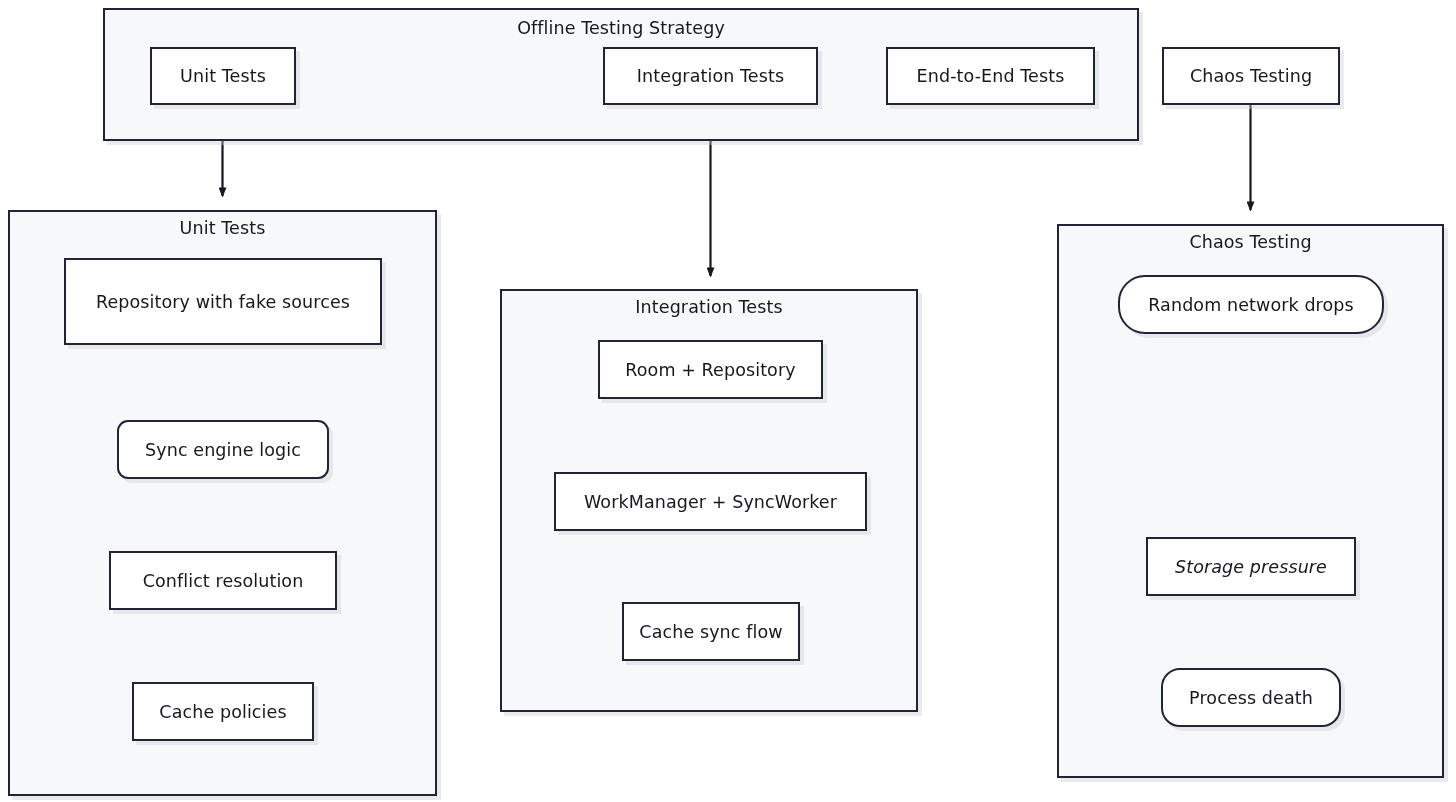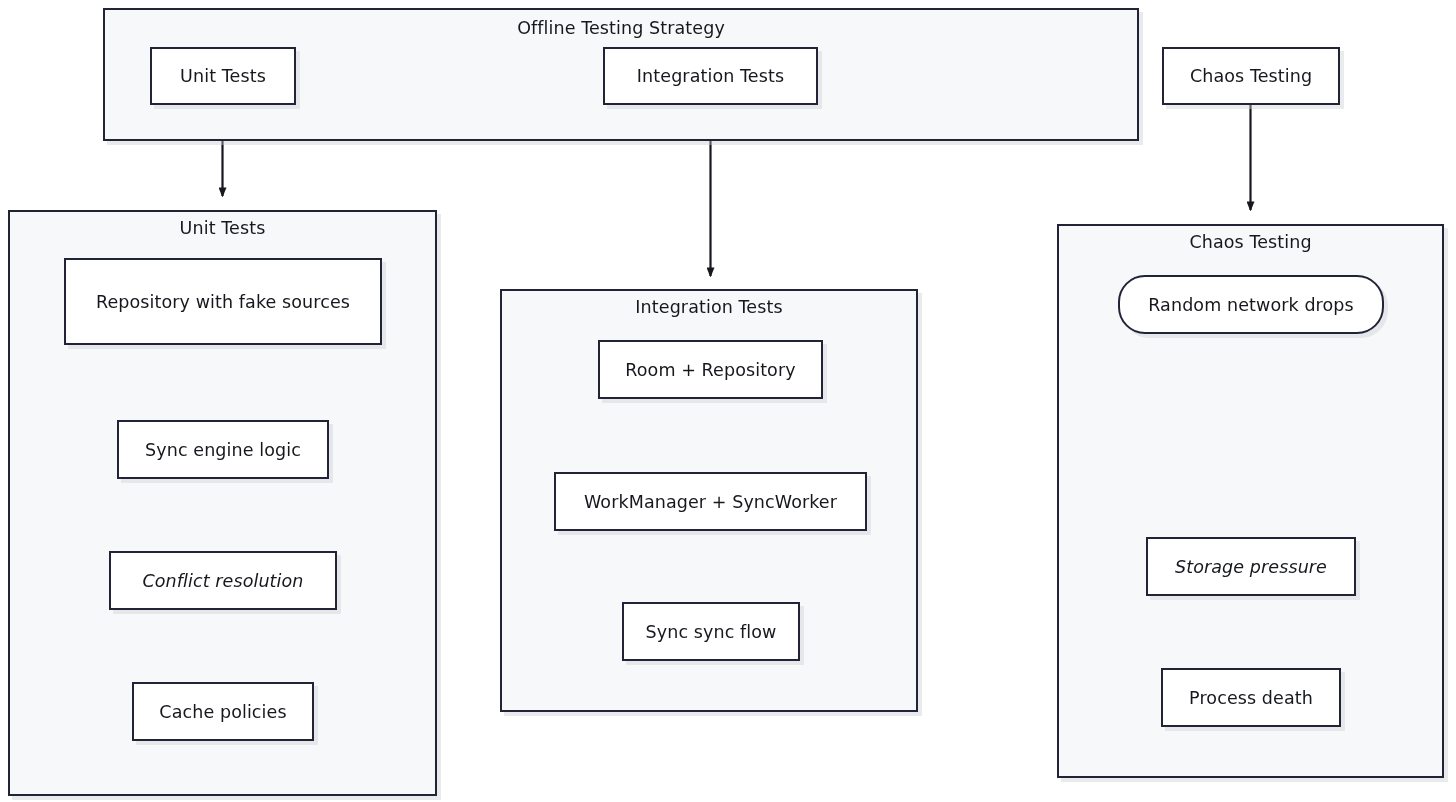--- a/index.html
+++ b/index.html
@@ -98,71 +98,74 @@
   </div>
 
   <div class="node" style="left:150px; top:47px; width:146px; height:58px;">
     <span>Unit Tests</span>
   </div>
 
   <div class="node" style="left:603px; top:47px; width:215px; height:58px;">
     <span>Integration Tests</span>
   </div>
 
+  <div class="node" style="left:886px; top:47px; width:209px; height:58px;">
+    <span>End-to-End Tests</span>
+  </div>
 
   <div class="node" style="left:1162px; top:47px; width:178px; height:58px;">
     <span>Chaos Testing</span>
   </div>
 
   <div class="cluster" id="unit-cluster" style="left:8px; top:210px; width:429px; height:586px;">
     <div class="cluster-title" style="top:6px;">Unit Tests</div>
   </div>
 
   <div class="node" style="left:64px; top:258px; width:318px; height:87px;">
     <span>Repository with fake sources</span>
   </div>
 
-  <div class="node" style="left:117px; top:420px; width:212px; height:59px;">
+  <div class="node" style="left:117px; top:420px; width:212px; height:59px;border-radius:11px;">
     <span>Sync engine logic</span>
   </div>
 
-  <div class="node" style="left:109px; top:551px; width:228px; height:59px;font-style:italic;">
+  <div class="node" style="left:109px; top:551px; width:228px; height:59px;">
     <span>Conflict resolution</span>
   </div>
 
   <div class="node" style="left:132px; top:682px; width:182px; height:59px;align-items:center;">
     <span>Cache policies</span>
   </div>
 
   <div class="cluster" id="integration-cluster" style="left:500px; top:289px; width:418px; height:423px;">
     <div class="cluster-title" style="top:6px;">Integration Tests</div>
   </div>
 
   <div class="node" style="left:598px; top:340px; width:225px; height:59px;">
     <span>Room + Repository</span>
   </div>
 
   <div class="node" style="left:554px; top:472px; width:313px; height:59px;">
     <span>WorkManager + SyncWorker</span>
   </div>
 
   <div class="node" style="left:622px; top:602px; width:178px; height:59px;">
-    <span>Sync sync flow</span>
+    <span>Cache sync flow</span>
   </div>
 
   <div class="cluster" id="chaos-cluster" style="left:1057px; top:224px; width:387px; height:554px;">
     <div class="cluster-title" style="top:6px;">Chaos Testing</div>
   </div>
 
   <div class="node" style="left:1118px; top:275px; width:266px; height:59px;border-radius:27px;">
     <span>Random network drops</span>
   </div>
 
 
   <div class="node" style="left:1146px; top:537px; width:210px; height:59px;font-style:italic;">
     <span>Storage pressure</span>
   </div>
 
-  <div class="node" style="left:1161px; top:668px; width:180px; height:59px;">
+  <div class="node" style="left:1161px; top:668px; width:180px; height:59px;border-radius:19px;">
     <span>Process death</span>
   </div>
 
 </div>
 
 </body></html>

